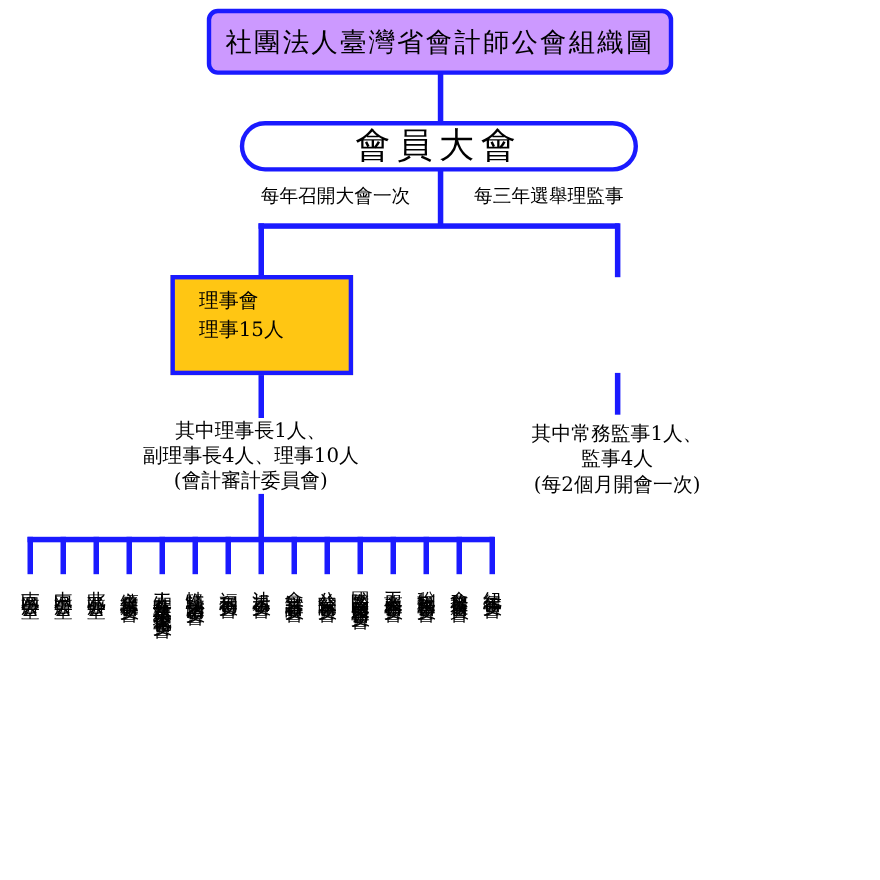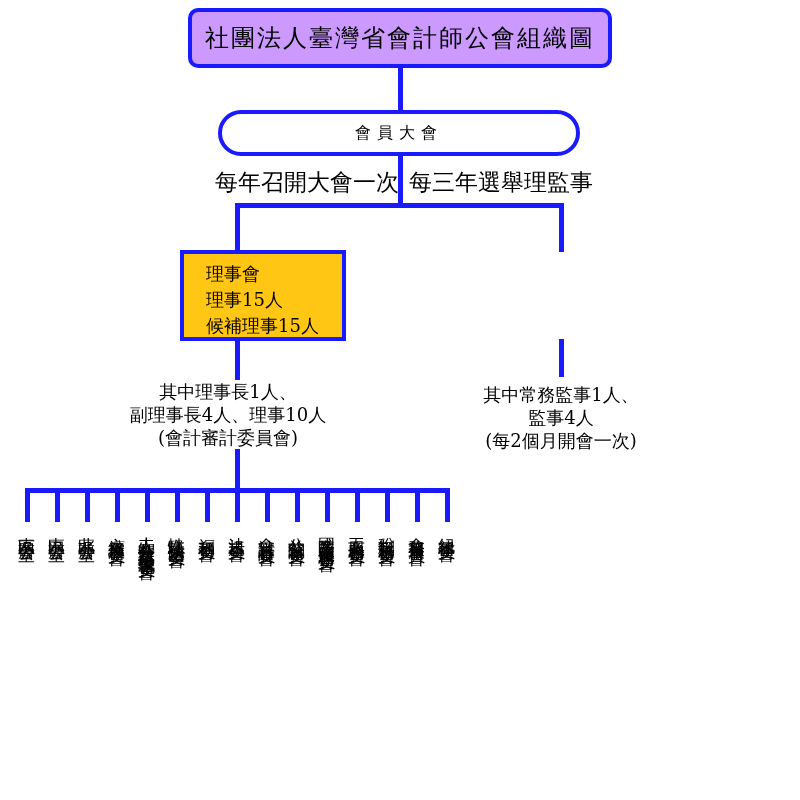--- a/index.html
+++ b/index.html
@@ -15,33 +15,33 @@
   .node {
     position:absolute; box-sizing:border-box; border:4px solid var(--line);
     display:flex; align-items:center; justify-content:center;
   }
   .title-box {
     left:188px; top:8px; width:424px; height:60px; border-radius:10px;
     background:var(--title-fill); font-size:24px; letter-spacing:2px; white-space:nowrap;
   }
   .assembly {
     left:218px; top:110px; width:362px; height:46px; border-radius:23px;
-    background:var(--assembly-fill); font-size:16px; letter-spacing:6px; white-space:nowrap;
+    background:var(--assembly-fill); font-size:32px; letter-spacing:6px; white-space:nowrap;
   }
   .toplabel {
     position:absolute; top:167px; width:180px; text-align:center;
-    font-size:23px; white-space:nowrap;
+    font-size:17px; white-space:nowrap;
   }
   .orgbox {
     position:absolute; box-sizing:border-box; border:4px solid var(--line);
     width:166px; height:91px; top:250px; padding:7px 0 0 22px;
     font-size:18px; line-height:26px;
   }
   .orgbox div { white-space:nowrap; }
-  .board-box { left:155px; background:var(--board-fill);margin-left:25px; }
+  .board-box { left:155px; background:var(--board-fill); }
   .sup-box { left:483px; background:var(--supervisors-fill); }
   .note {
     position:absolute; width:260px; text-align:center; background:#ffffff;
     font-size:18px; line-height:23px; z-index:2;
   }
   .note div { white-space:nowrap; }
   .board-note { left:98px; top:380px; }
   .sup-note { left:431px; top:383px; }
   .vlabel {
     position:absolute; top:524px; width:22px; height:272px;
@@ -86,21 +86,20 @@
   <div class="node assembly">
     <span>會員大會</span>
   </div>
 
   <div class="toplabel" style="left:215px">每年召開大會一次</div>
   <div class="toplabel" style="left:409px">每三年選舉理監事</div>
 
   <div class="orgbox board-box">
     <div>理事會</div>
     <div>理事15人</div>
-    <div>候補理事15人</div>
   </div>
 
 
   <div class="note board-note">
     <div>其中理事長1人、</div>
     <div>副理事長4人、理事10人</div>
     <div>(會計審計委員會)</div>
   </div>
 
   <div class="note sup-note">

